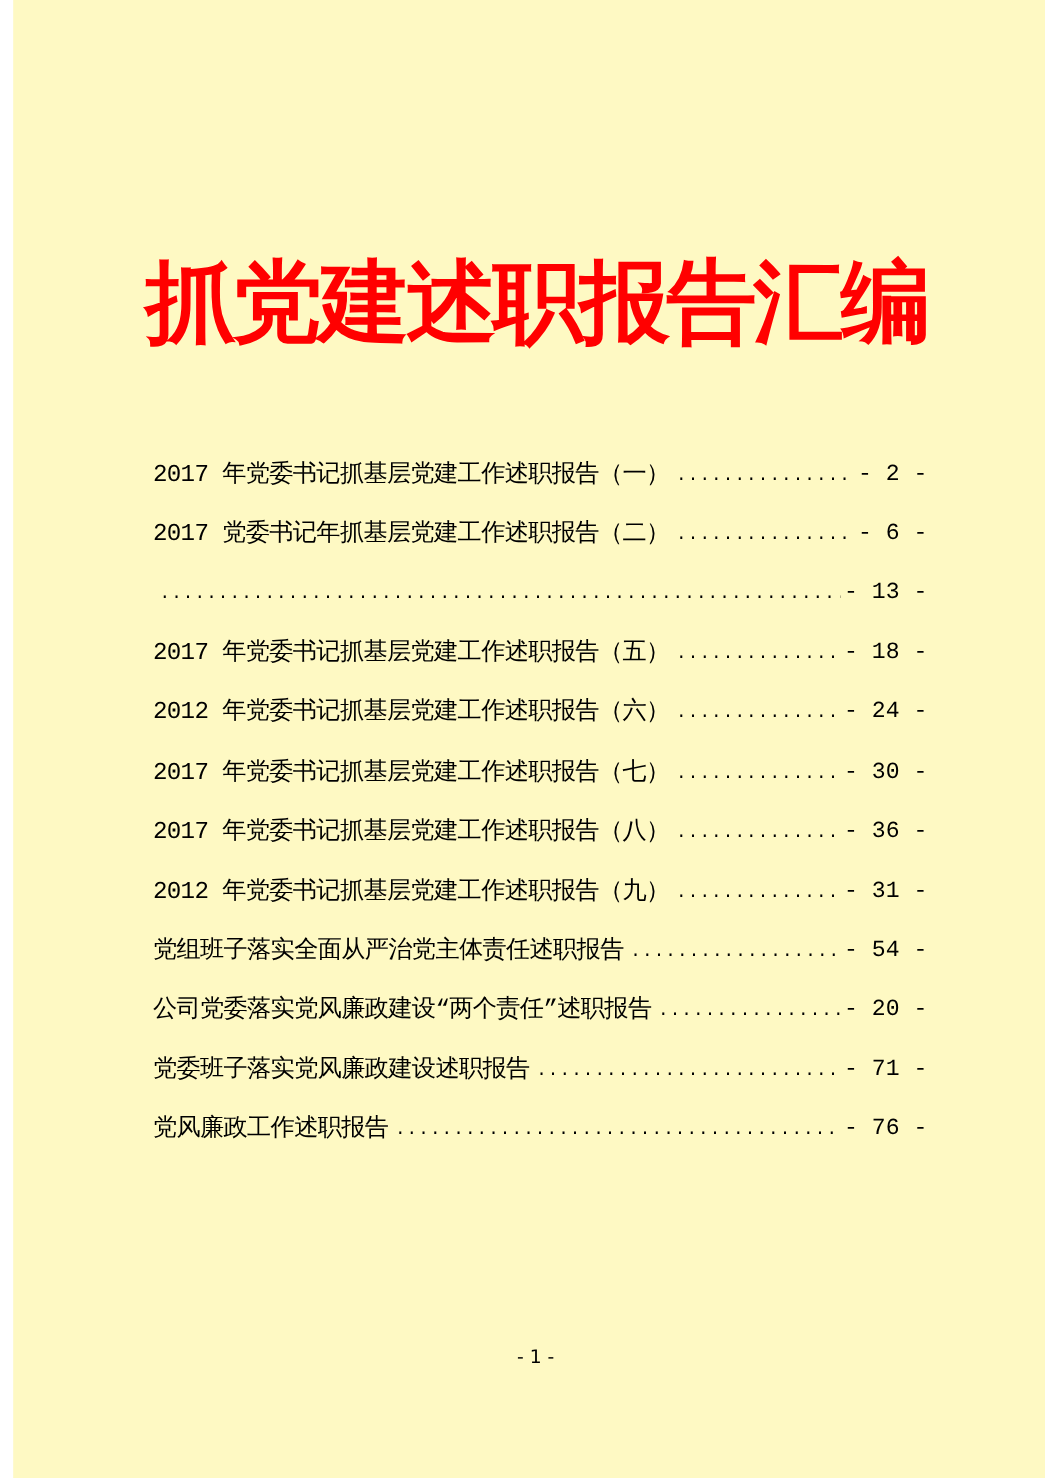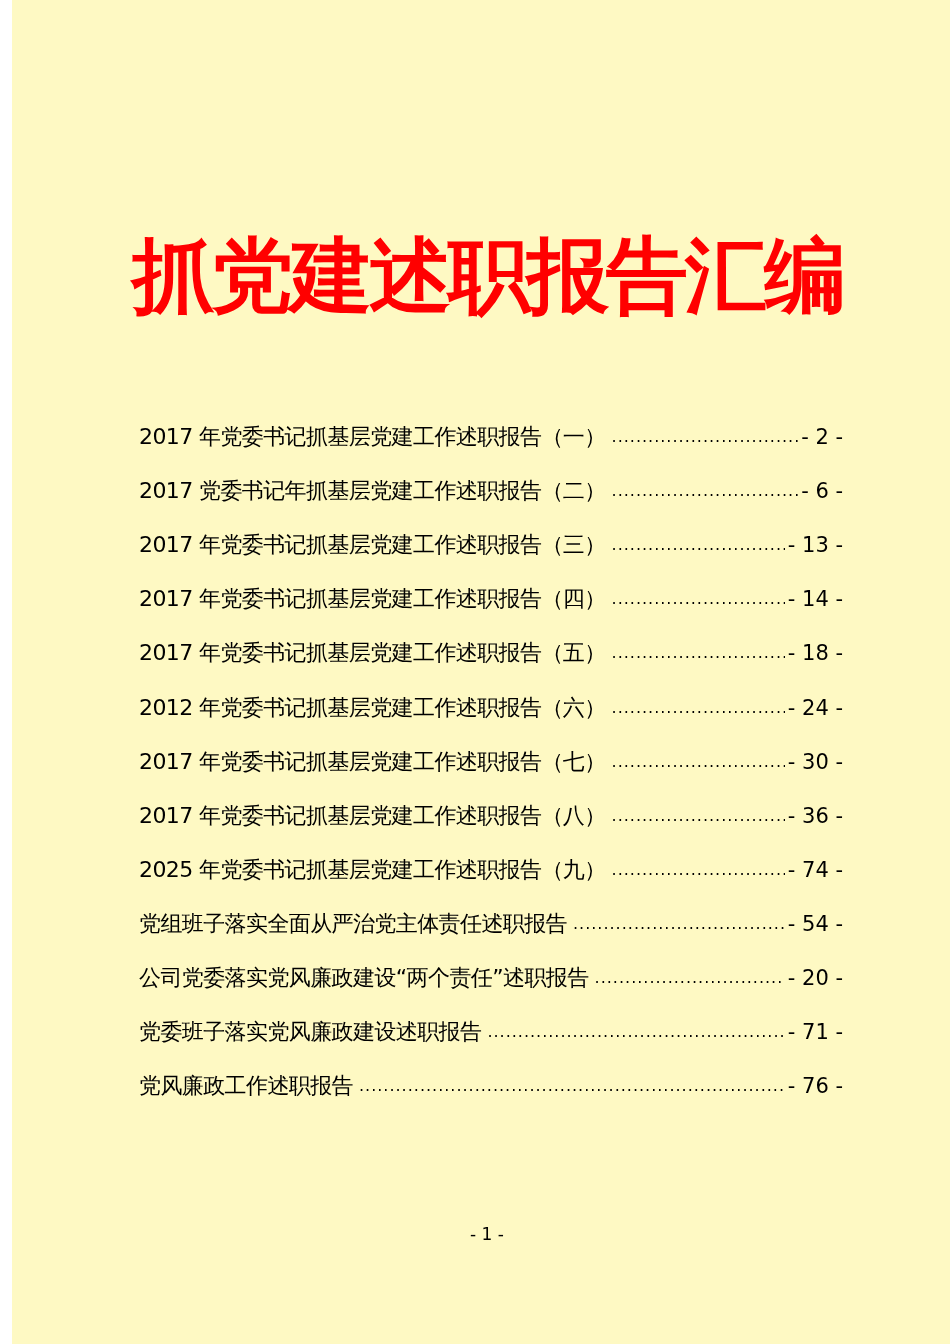--- a/index.html
+++ b/index.html
@@ -42,25 +42,26 @@
       position: absolute;
       left: 127px;
       top: 405px;
       width: 704px;
       margin: 0;
       padding: 0;
       list-style: none;
     }
     .toc-entry {
       display: flex;
-      align-items: flex-end;
+      align-items: center;
       height: 54.1px;
       font-size: 22px;
       line-height: 44px;
       white-space: nowrap;
+      font-family: Liberation Mono, monospace;
     }
     .toc-label {
       flex: 0 0 auto;
       letter-spacing: -0.6px;
     }
     .toc-leader {
       flex: 1 1 auto;
       overflow: hidden;
       margin: 0 3px 0 6px;
       font-size: 16px;
@@ -95,28 +96,22 @@
       <span class="toc-label">2017 年党委书记抓基层党建工作述职报告（一）</span>
       <span class="toc-leader"></span>
       <span class="toc-page">- 2 -</span>
     </li>
     <li class="toc-entry">
       <span class="toc-label">2017 党委书记年抓基层党建工作述职报告（二）</span>
       <span class="toc-leader"></span>
       <span class="toc-page">- 6 -</span>
     </li>
     <li class="toc-entry">
-      <span class="toc-label">2017 年党委书记抓基层党建工作述职报告（三）</span>
       <span class="toc-leader"></span>
       <span class="toc-page">- 13 -</span>
-    </li>
-    <li class="toc-entry">
-      <span class="toc-label">2017 年党委书记抓基层党建工作述职报告（四）</span>
-      <span class="toc-leader"></span>
-      <span class="toc-page">- 14 -</span>
     </li>
     <li class="toc-entry">
       <span class="toc-label">2017 年党委书记抓基层党建工作述职报告（五）</span>
       <span class="toc-leader"></span>
       <span class="toc-page">- 18 -</span>
     </li>
     <li class="toc-entry">
       <span class="toc-label">2012 年党委书记抓基层党建工作述职报告（六）</span>
       <span class="toc-leader"></span>
       <span class="toc-page">- 24 -</span>
@@ -125,23 +120,23 @@
       <span class="toc-label">2017 年党委书记抓基层党建工作述职报告（七）</span>
       <span class="toc-leader"></span>
       <span class="toc-page">- 30 -</span>
     </li>
     <li class="toc-entry">
       <span class="toc-label">2017 年党委书记抓基层党建工作述职报告（八）</span>
       <span class="toc-leader"></span>
       <span class="toc-page">- 36 -</span>
     </li>
     <li class="toc-entry">
-      <span class="toc-label">2025 年党委书记抓基层党建工作述职报告（九）</span>
+      <span class="toc-label">2012 年党委书记抓基层党建工作述职报告（九）</span>
       <span class="toc-leader"></span>
-      <span class="toc-page">- 74 -</span>
+      <span class="toc-page">- 31 -</span>
     </li>
     <li class="toc-entry">
       <span class="toc-label">党组班子落实全面从严治党主体责任述职报告</span>
       <span class="toc-leader"></span>
       <span class="toc-page">- 54 -</span>
     </li>
     <li class="toc-entry">
       <span class="toc-label">公司党委落实党风廉政建设“两个责任”述职报告</span>
       <span class="toc-leader"></span>
       <span class="toc-page">- 20 -</span>

